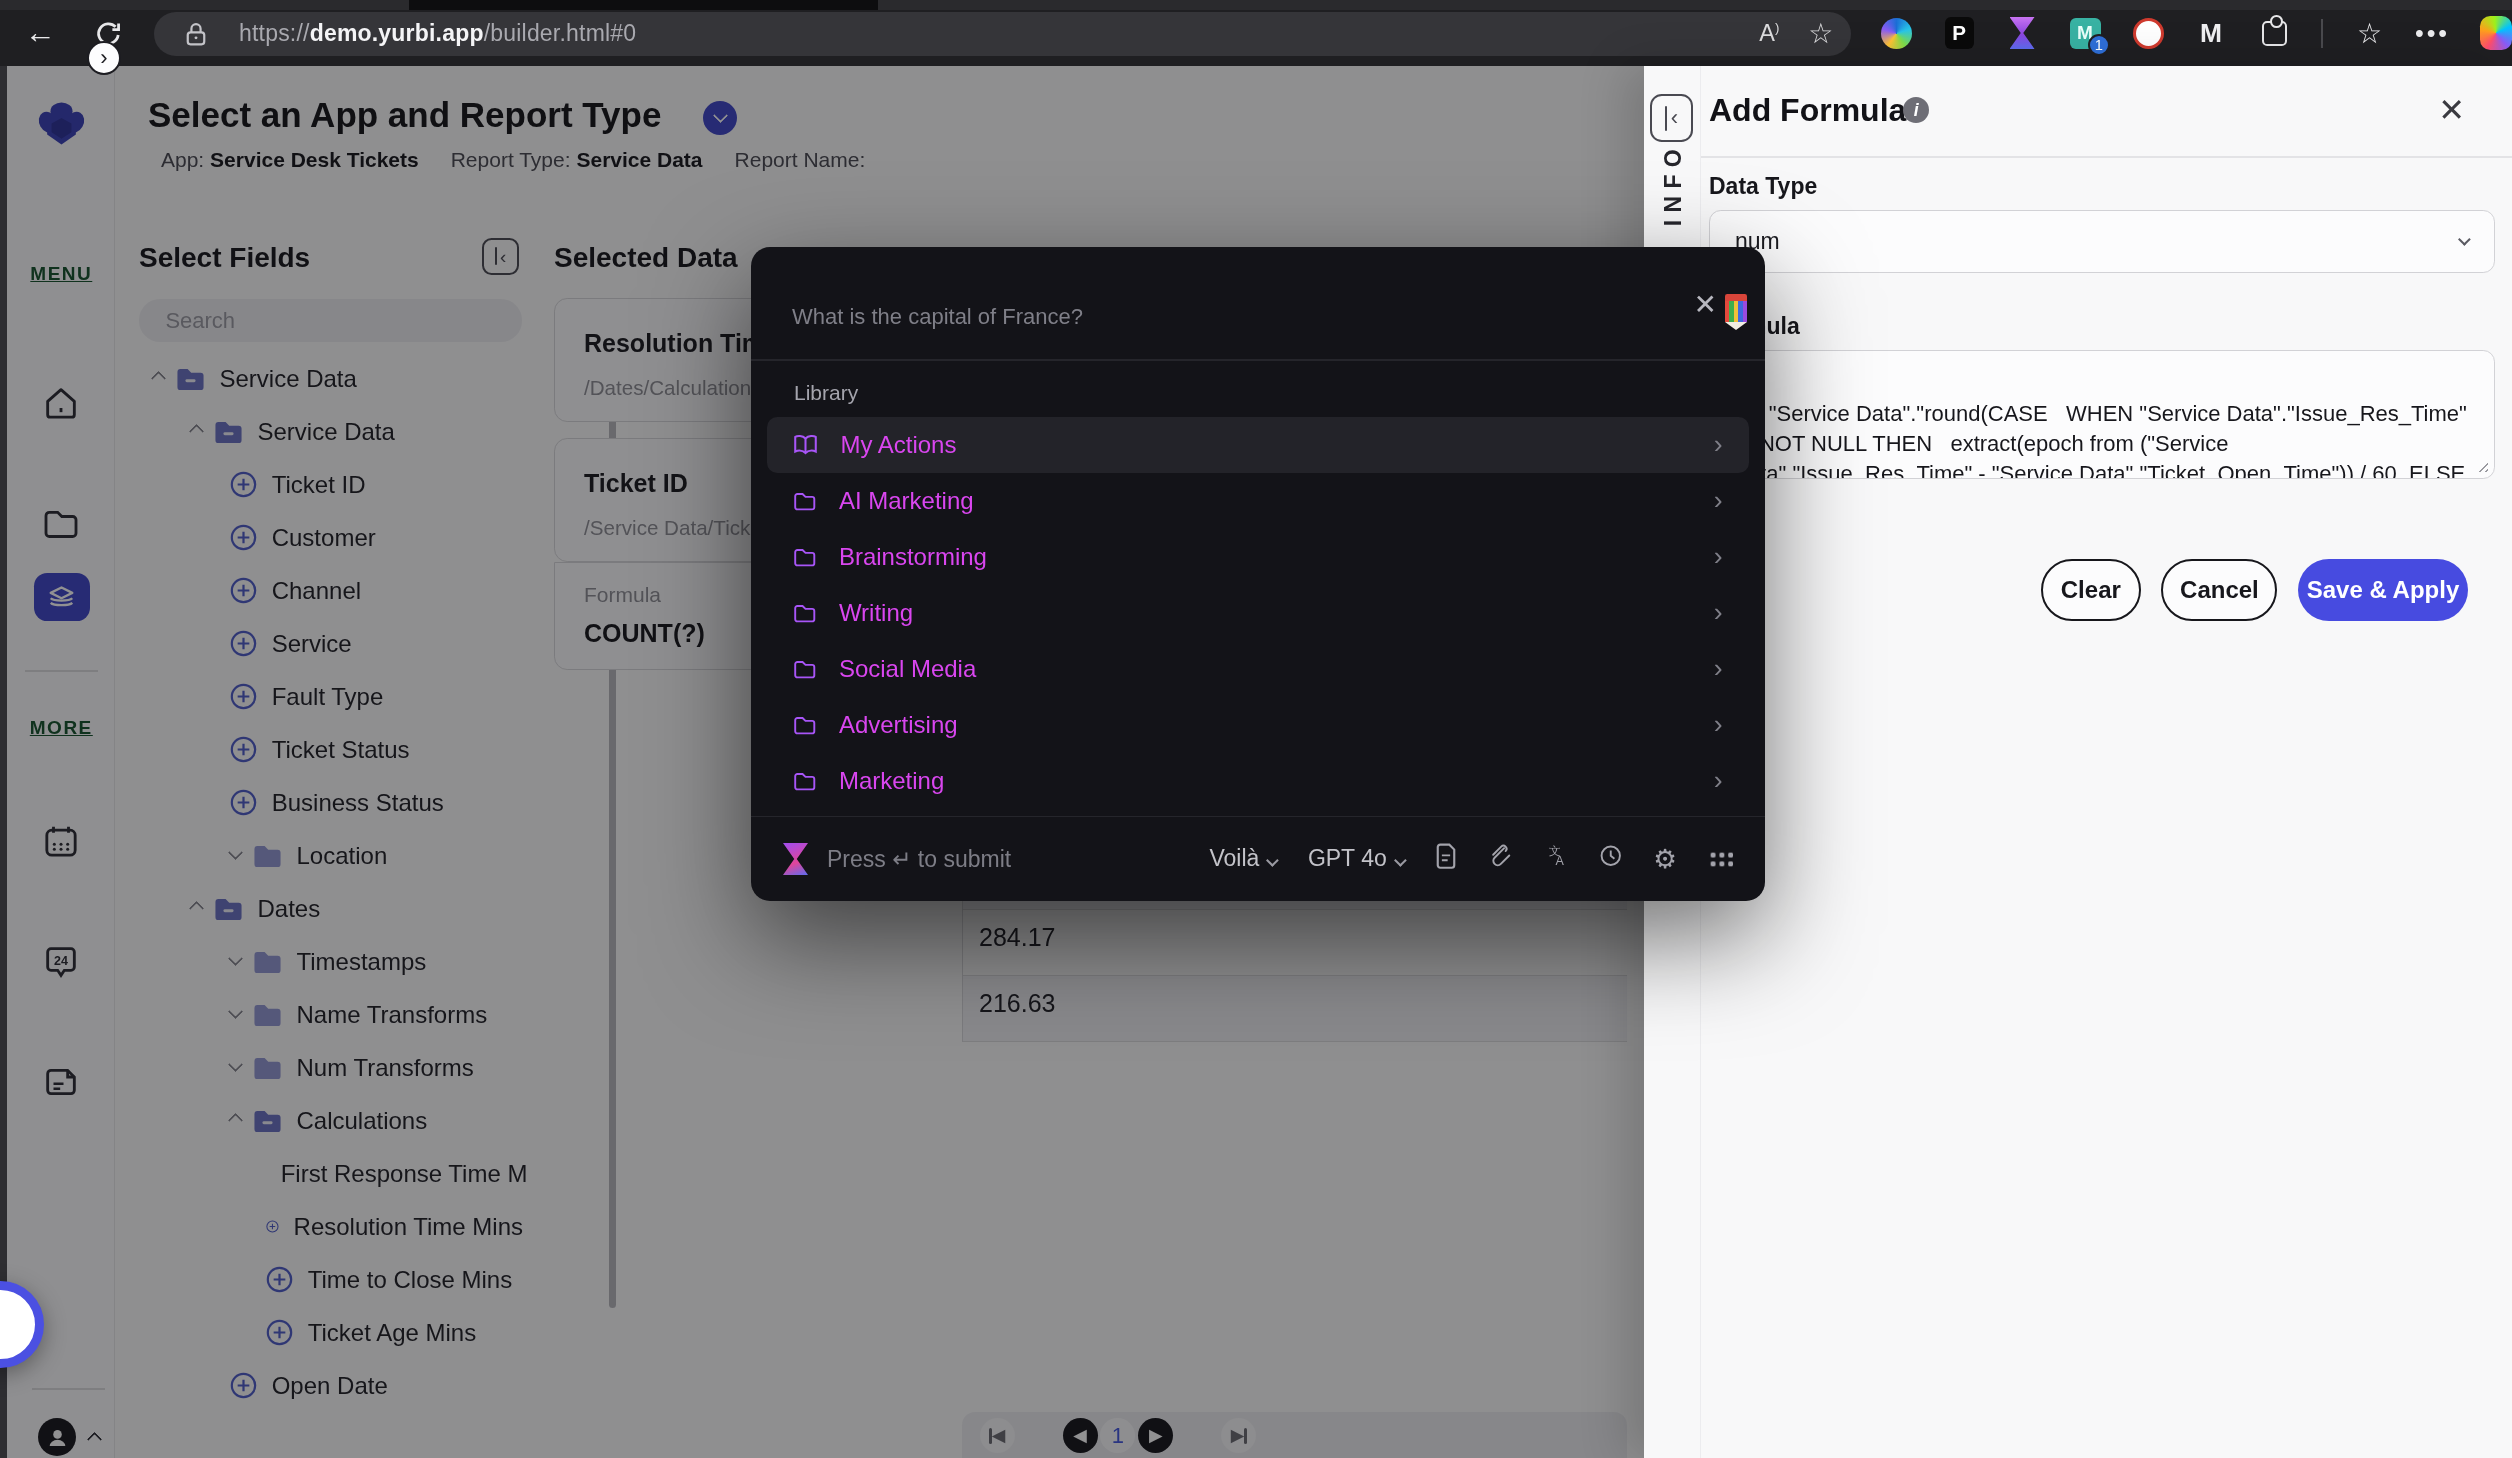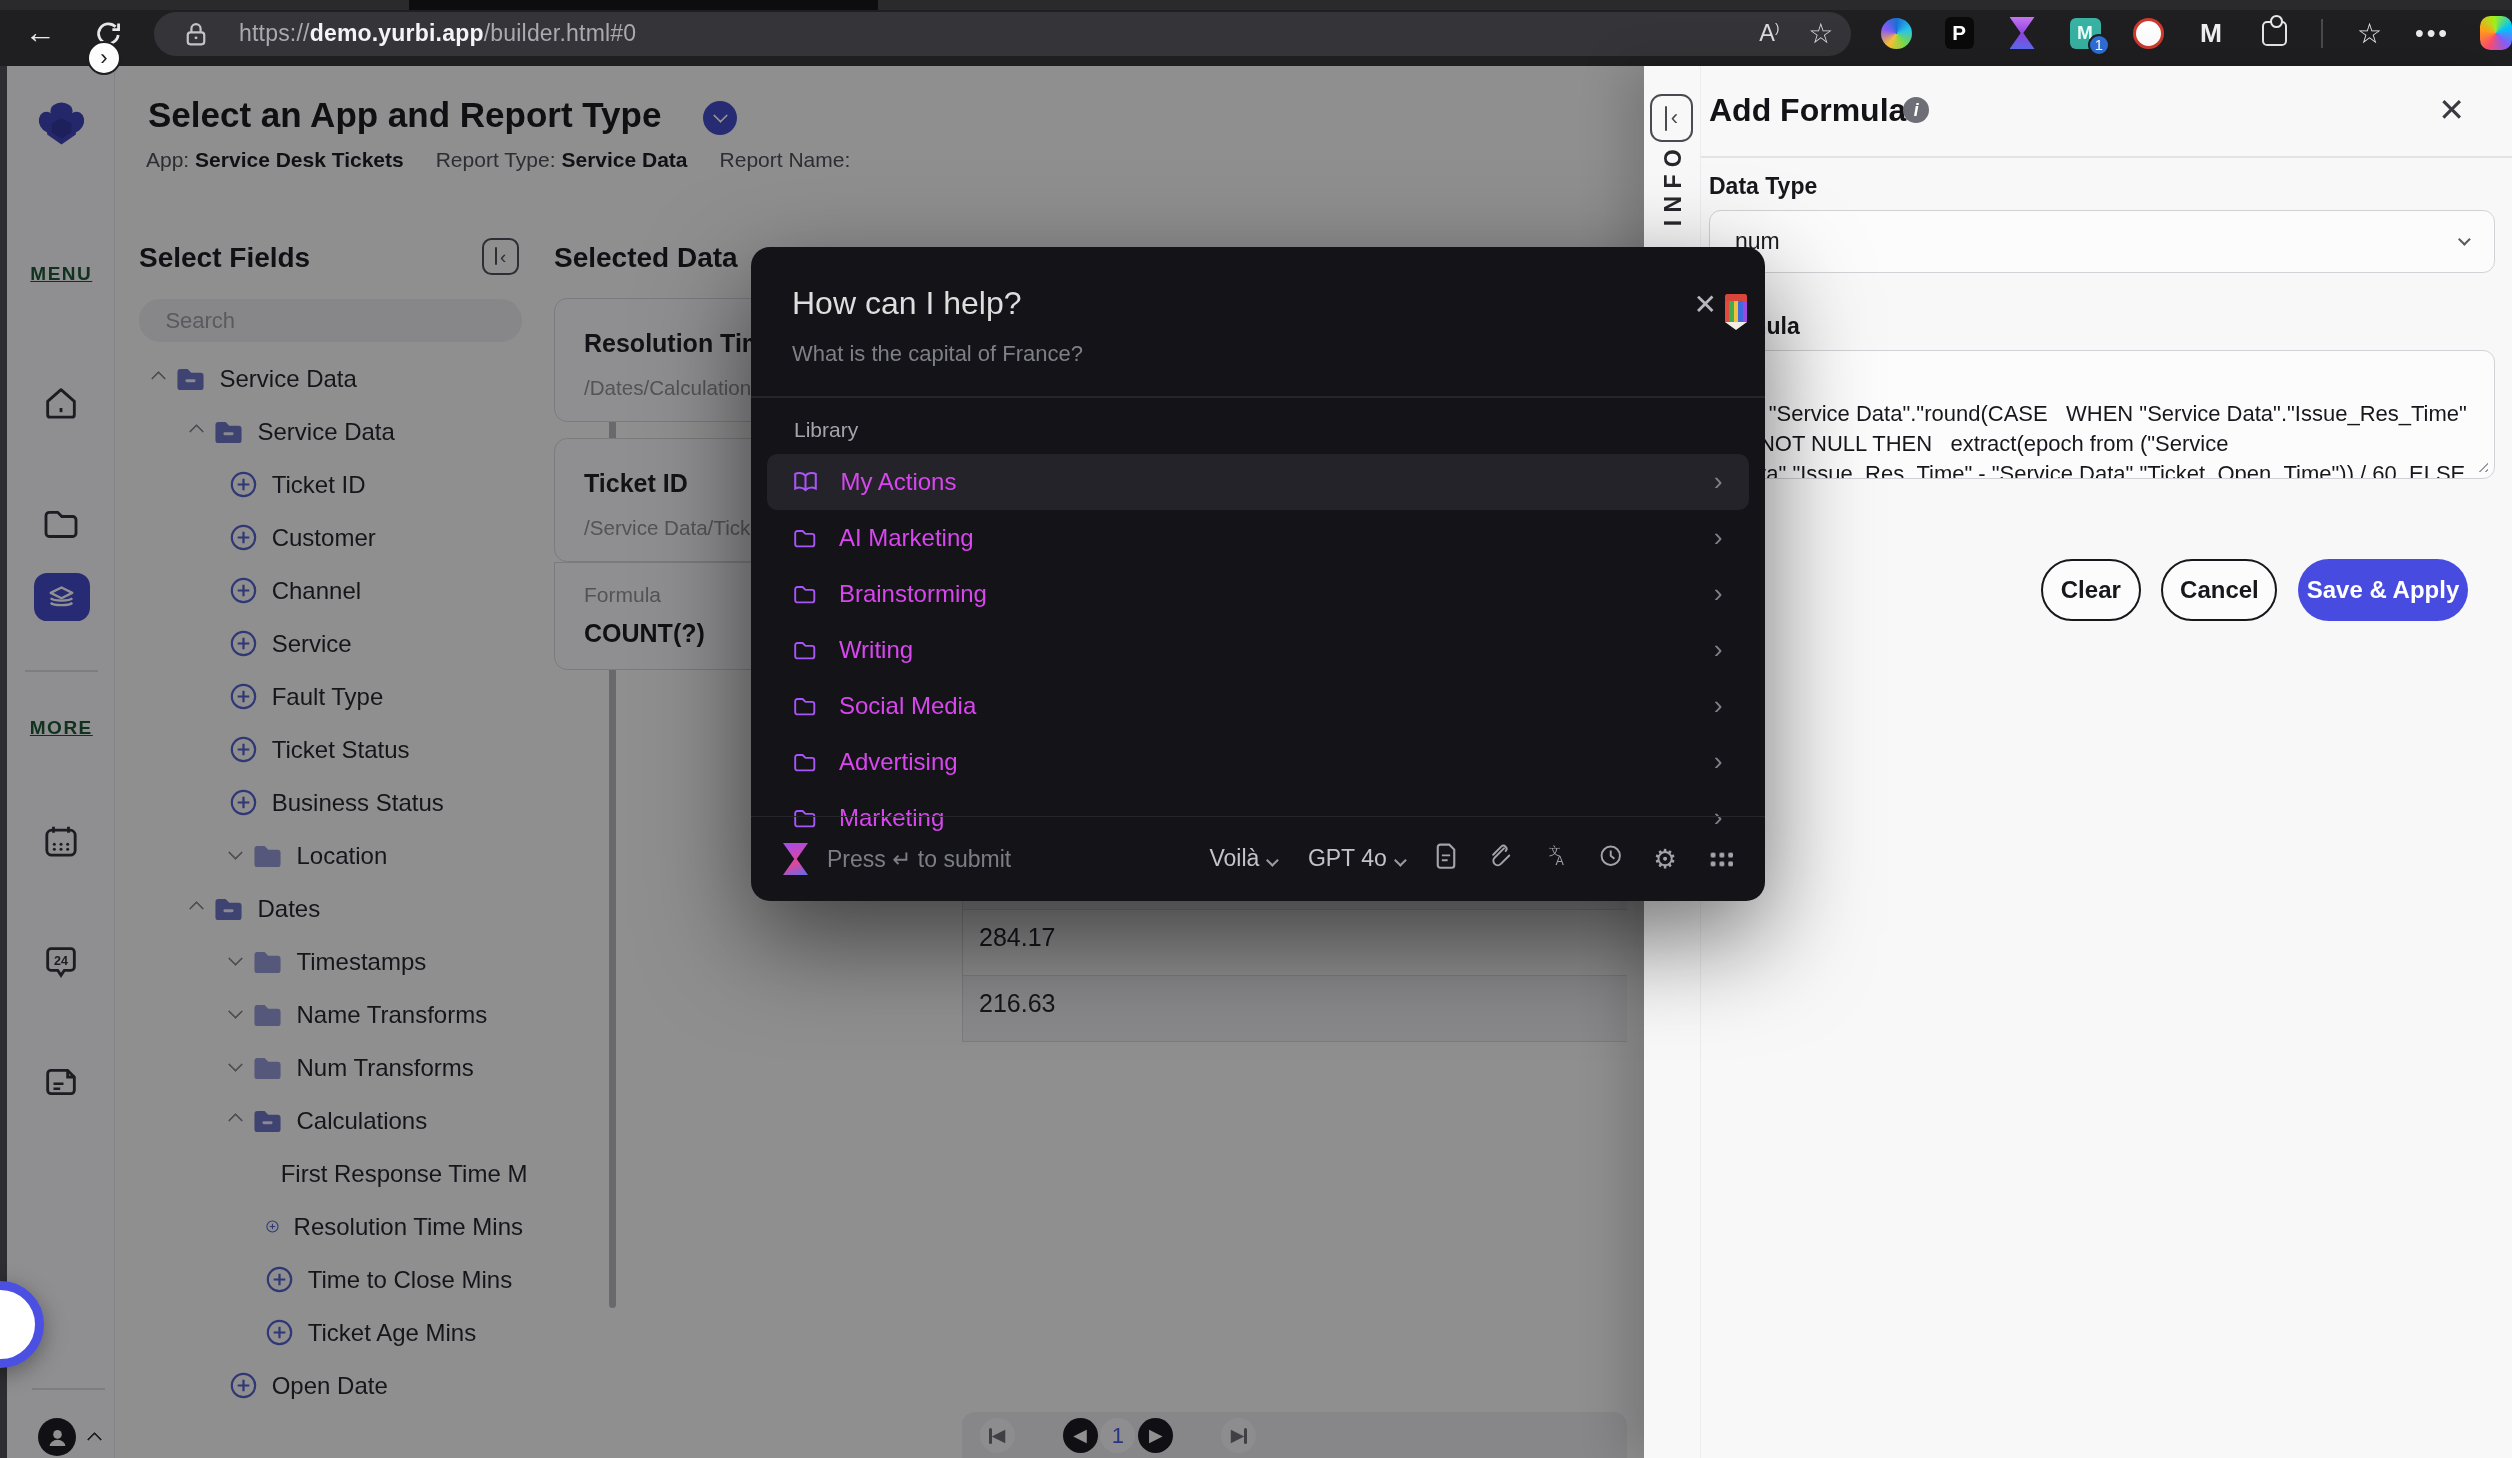--- a/index.html
+++ b/index.html
@@ -43,21 +43,21 @@
   .sbicon{position:absolute;left:0;width:108px;display:flex;justify-content:center;}
   .activepill{position:absolute;left:26.4px;top:507px;width:56px;height:48px;border-radius:13.2px;background:#3f46c8;display:flex;align-items:center;justify-content:center;}
   .sbdivider{position:absolute;left:17.6px;width:73px;height:1.5px;background:#dcdcdf;}
   .avatar{position:absolute;left:31px;top:1352px;width:38px;height:38px;border-radius:50%;background:#17171c;display:flex;align-items:center;justify-content:center;}
   .floatring{position:absolute;left:-43px;top:1281px;width:87px;height:87px;border-radius:50%;background:#fff;border:9.5px solid #4b50e2;box-shadow:0 5.9px 22px rgba(0,0,0,.35);z-index:30;}
 
   
   .main{position:absolute;left:115px;top:66px;width:1529px;height:1393px;background:#fbfbfc;z-index:1;}
   .pgtitle{position:absolute;left:33px;top:29px;font-size:35px;font-weight:bold;color:#141419;}
   .titlebadge{position:absolute;left:588px;top:35px;width:34px;height:34px;border-radius:50%;background:#3f46c8;display:flex;align-items:center;justify-content:center;}
-  .crumbs{position:absolute;left:31px;top:82px;display:flex;gap:32px;font-size:21px;color:#4a4a52;}
+  .crumbs{position:absolute;left:46px;top:82px;display:flex;gap:32px;font-size:21px;color:#4a4a52;}
   .crumbs b{color:#17171c;margin-left:5.9px;}
 
   
   .fieldspanel{position:absolute;left:24px;top:176px;width:389px;}
   .paneltitle{font-size:28px;font-weight:bold;color:#17171c;}
   .collapsebtn{position:absolute;right:8.8px;top:-4.4px;width:37px;height:37px;border:2.2px solid #4a4a52;border-radius:9.5px;display:flex;align-items:center;justify-content:center;gap:2.9px;color:#4a4a52;}
   .collapsebtn .bar{width:2.2px;height:17.6px;background:#4a4a52;border-radius:1.5px;}
   .collapsebtn .lt{font-size:19px;line-height:1;}
   .searchpill{margin-top:25px;width:383px;height:43px;border-radius:21px;background:#ededf0;display:flex;align-items:center;padding-left:26.4px;font-size:22px;color:#9a9aa3;}
   .tree{position:absolute;left:-24px;top:110px;width:408px;}
@@ -521,21 +521,20 @@
     </div>
     <div class="fbtns">
       <div class="btn outline">Clear</div>
       <div class="btn outline w">Cancel</div>
       <div class="btn primary">Save &amp; Apply</div>
     </div>
   </div>
 
   <div class="modal">
     <div class="mhead">
-      <div class="mtitle">How can I help?</div>
       <div class="msub">What is the capital of France?</div>
     </div>
     <div class="mclose">✕</div>
     <div class="mdiv"></div>
     <div class="mlib">Library</div>
     <div class="mitems" id="mitems">
         <div class="mitem hl">
           <svg width="25" height="22" viewBox="0 0 34 30">
          <path d="M17 6 C13 2 6 2 3 4 v20 c4-2 10-2 14 2 4-4 10-4 14-2 V4 c-3-2-10-2-14 2 Z" fill="none" stroke="#a855f7" stroke-width="2.8"></path>
          <path d="M17 6 v20" stroke="#a855f7" stroke-width="2.8"></path>

